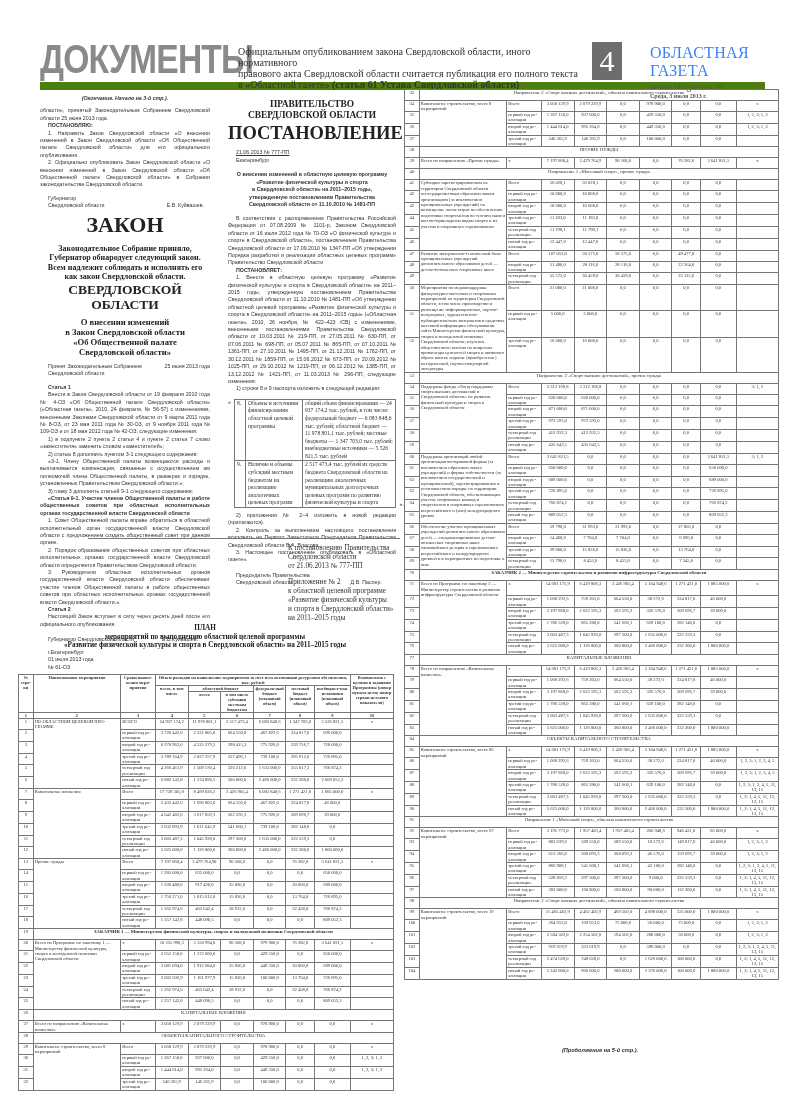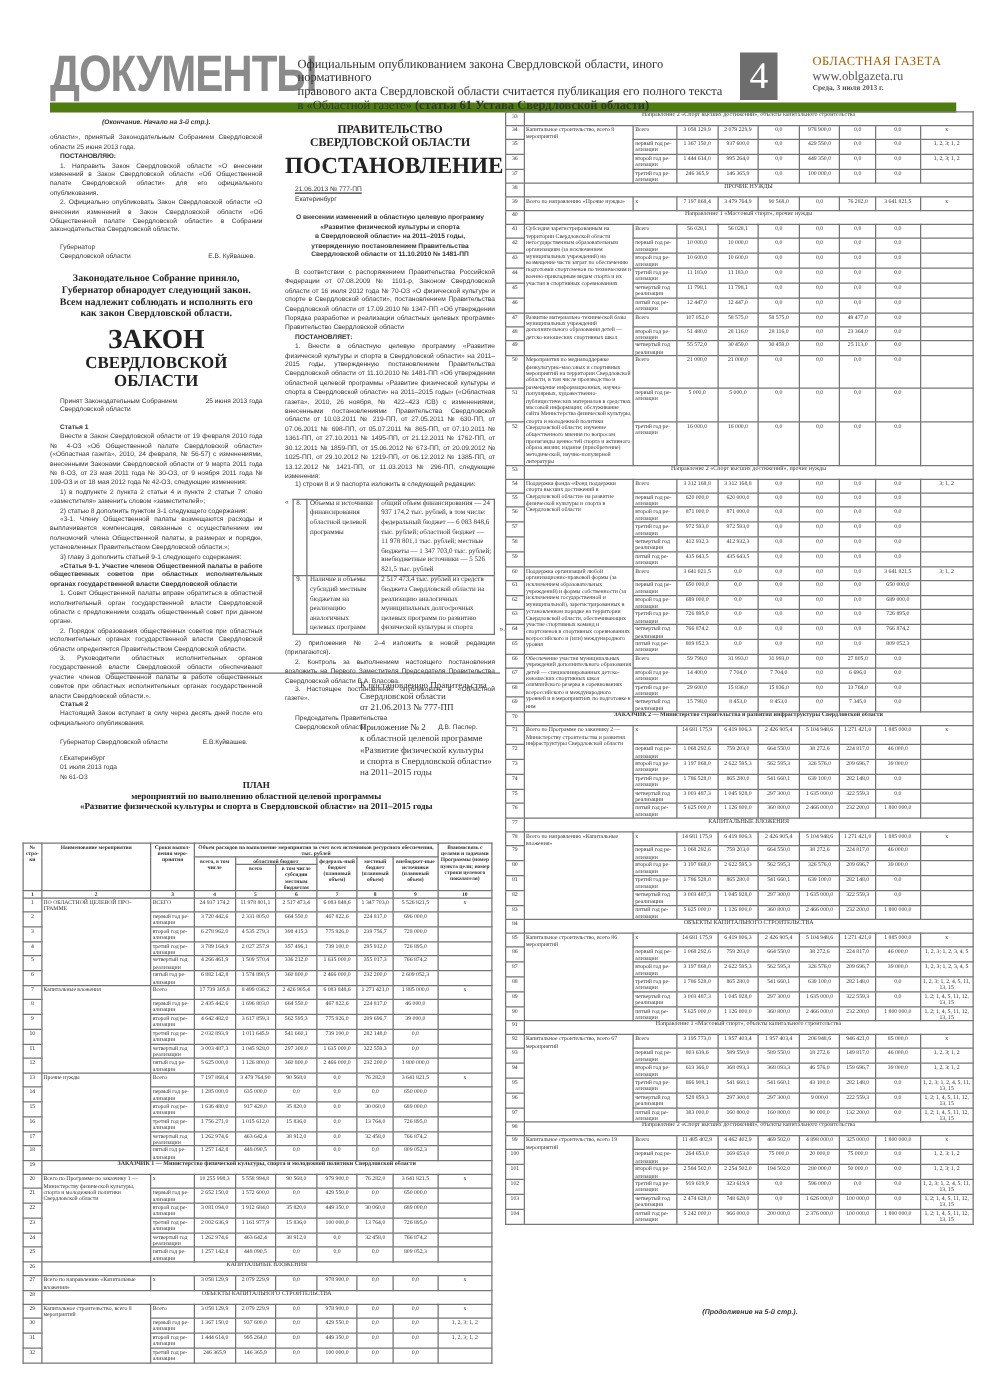--- a/index.html
+++ b/index.html
@@ -5,21 +5,21 @@
   html,body{margin:0;padding:0;background:#fff;}
   body{width:800px;height:1108px;position:relative;overflow:hidden;font-family:"Liberation Serif",serif;color:#222;}
   .abs{position:absolute;}
   
   #masthead{left:40px;top:40px;width:725px;height:42px;border-bottom:8px solid #4d7c0f;}
   #section-title{position:absolute;left:0;top:-4px;font-family:"Liberation Sans",sans-serif;font-weight:bold;font-size:41px;color:#8a8a8a;letter-spacing:-1px;transform:scaleX(0.82);transform-origin:left top;}
   #official-note{position:absolute;left:198px;top:6px;width:340px;font-size:10px;line-height:11px;color:#333;}
   #official-note b{font-weight:bold;}
   #page-number{position:absolute;left:552px;top:2px;width:30px;height:38px;background:#6d6d6d;color:#fff;font-size:30px;line-height:38px;text-align:center;}
   #gazette{position:absolute;left:610px;top:4px;}
-  #gazette-name{font-size:10px;color:#a16207;letter-spacing:0.3px;}
+  #gazette-name{font-size:16px;color:#3b82f6;letter-spacing:0.3px;}
   #gazette-url{font-size:10px;color:#555;margin-top:1px;}
   #gazette-date{font-size:6px;color:#555;font-weight:bold;margin-top:1px;}
   
   .small{font-family:"Liberation Sans",sans-serif;font-size:5.3px;line-height:7.4px;color:#333;}
   .small p{margin:0;text-indent:8px;text-align:justify;}
   .small .noind{text-indent:0;}
   .small .b{font-weight:bold;}
   .center{text-align:center;}
   .heading-serif{font-family:Liberation Serif, serif;font-weight:bold;text-align:center;color:#222;}
   #col1{left:40px;top:95px;width:170px;}
@@ -65,28 +65,34 @@
   <p class="b">ПОСТАНОВЛЯЮ:</p>
   <p>1. Направить Закон Свердловской области «О внесении изменений в Закон Свердловской области «Об Общественной палате Свердловской области» для его официального опубликования.</p>
   <p>2. Официально опубликовать Закон Свердловской области «О внесении изменений в Закон Свердловской области «Об Общественной палате Свердловской области» в Собрании законодательства Свердловской области.</p>
   <div style="margin:6px 0 0 8px;">
     <div>Губернатор</div>
     <div style="display:flex;justify-content:space-between;padding-right:6px;">
       <span>Свердловской области</span>
       <span>Е.В. Куйвашев.</span>
     </div>
   </div>
+  <div class="heading-serif" style="font-size:22px;line-height:22px;margin-top:4px;">ЗАКОН</div>
   <div class="heading-serif" style="font-size:8px;line-height:9.6px;margin-top:8px;">
     <div>Законодательное Собрание приняло,</div>
     <div>Губернатор обнародует следующий закон.</div>
     <div>Всем надлежит соблюдать и исполнять его</div>
     <div>как закон Свердловской области.</div>
   </div>
-  <div class="heading-serif" style="font-size:22px;line-height:22px;margin-top:4px;">ЗАКОН</div>
   <div class="heading-serif" style="font-size:13.5px;line-height:15px;">СВЕРДЛОВСКОЙ ОБЛАСТИ</div>
+  <div class="heading-serif" style="font-size:8.6px;line-height:10px;margin-top:5px;">
+    <div>О внесении изменений</div>
+    <div>в Закон Свердловской области</div>
+    <div>«Об Общественной палате</div>
+    <div>Свердловской области»</div>
+  </div>
   <div style="margin:6px 0 0 8px;display:flex;justify-content:space-between;">
     <div>
         <div>Принят Законодательным Собранием</div>
         <div>Свердловской области</div>
       </div>
     <div>25 июня  2013 года</div>
   </div>
   <p class="b" style="margin-top:6px;">Статья 1</p>
   <p>Внести в Закон Свердловской области от 19 февраля 2010 года № 4-ОЗ «Об Общественной палате Свердловской области» («Областная газета», 2010, 24 февраля, № 56-57) с изменениями, внесенными Законами Свердловской области от 9 марта 2011 года № 8-ОЗ, от 23 мая 2011 года № 30-ОЗ, от 9 ноября 2011 года № 109-ОЗ и от 18 мая 2012 года № 42-ОЗ, следующие изменения:</p>
   <p>1) в подпункте 2 пункта 2 статьи 4 и пункте 2 статьи 7 слово «заместителя» заменить словом «заместителей»;</p>

